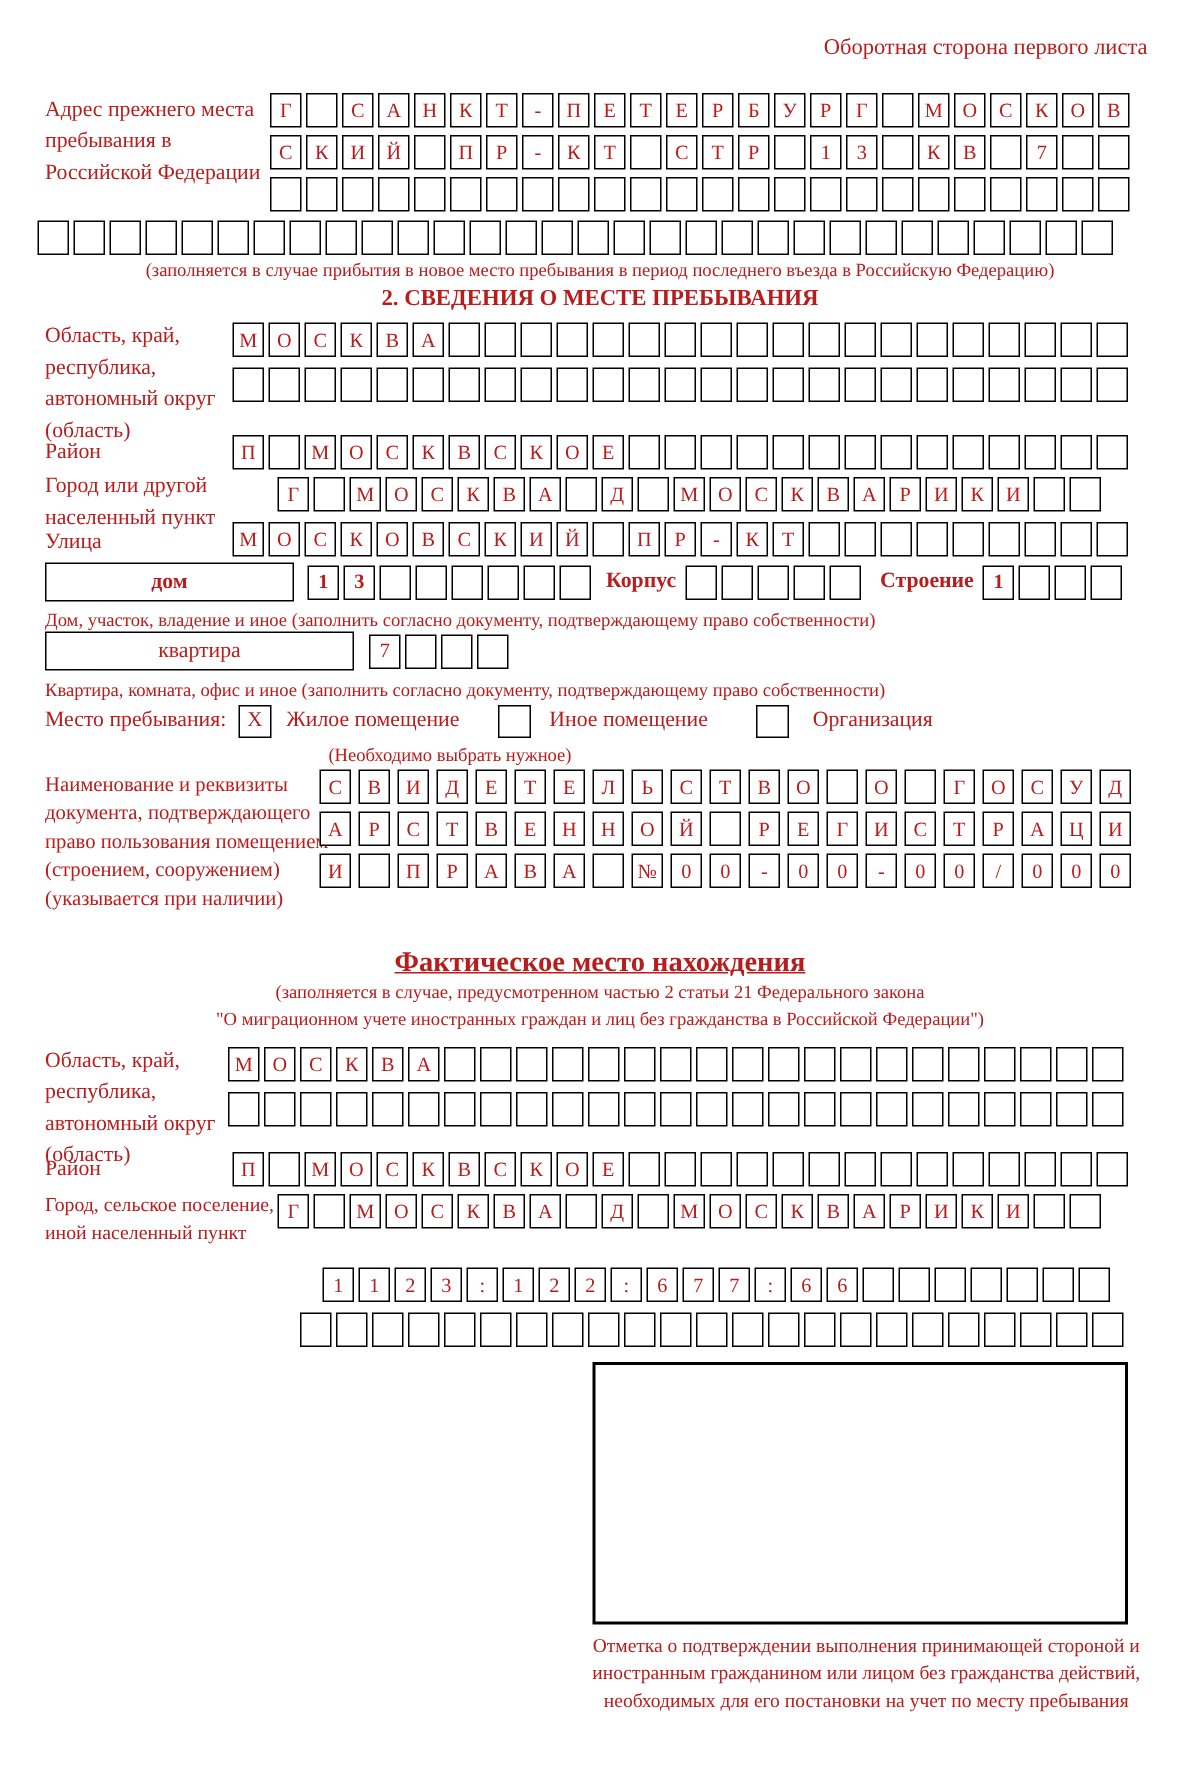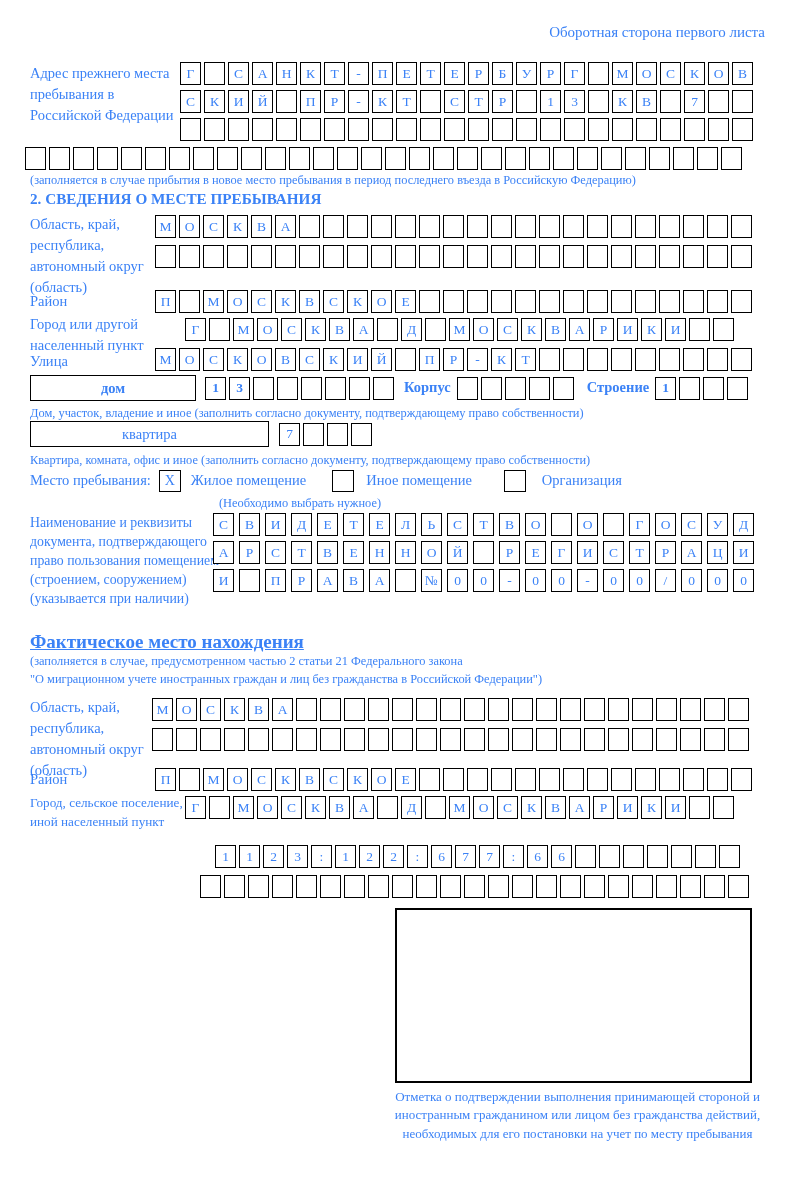--- a/index.html
+++ b/index.html
@@ -1,29 +1,29 @@
 <!DOCTYPE html>
 <html><head>
 <meta charset="utf-8">
 <style>
   * { box-sizing: border-box; margin: 0; padding: 0; }
   html,body { background:#ffffff; }
   .page {
     position: relative;
     width: 800px; height: 1180px;
     background: #fff;
-    color: #3b82f6;
+    color: #b91c1c;
     font-family: "Liberation Serif", "DejaVu Serif", serif;
     overflow: hidden;
     padding-left: 44px;
   }
   .abs { position: absolute; }
   .lbl { font-size: 14.5px; line-height: 1.45; }
   .note { font-size: 12.4px; line-height: 1.4; }
-  .center { left: 30px; width: 740px; }
+  .center { left: 30px; width: 740px; text-align: center; }
   .title { font-weight: bold; font-size: 15.2px; }
   .row { display: flex; gap: 3px; }
   .row.wide { gap: 5px; }
   .cbox {
     flex: 0 0 21px;
     width: 21px; height: 23px;
     border: 1.6px solid #000;
     display: inline-flex; align-items: center; justify-content: center;
     font-size: 13.5px; background: #fff;
   }
@@ -328,21 +328,21 @@
     <div class="row" style="margin-left:6px;">
         <span class="cbox">1</span>
         <span class="cbox"></span>
         <span class="cbox"></span>
         <span class="cbox"></span>
       </div>
   </div>
   <div class="abs note" style="left:30px; top:405px;">Дом, участок, владение и иное (заполнить согласно документу, подтверждающему право собственности)</div>
 
   <div class="abs inline" style="left:30px; top:421px;">
-    <div class="field" style="width:239px; height:26px;">квартира</div>
+    <div class="field" style="width:206px; height:26px;">квартира</div>
     <div class="row" style="margin-left:10px;">
         <span class="cbox">7</span>
         <span class="cbox"></span>
         <span class="cbox"></span>
         <span class="cbox"></span>
       </div>
   </div>
   <div class="abs note" style="left:30px; top:452px;">Квартира, комната, офис и иное (заполнить согласно документу, подтверждающему право собственности)</div>
 
   <div class="abs inline" style="left:30px; top:470px;text-align:right;">

